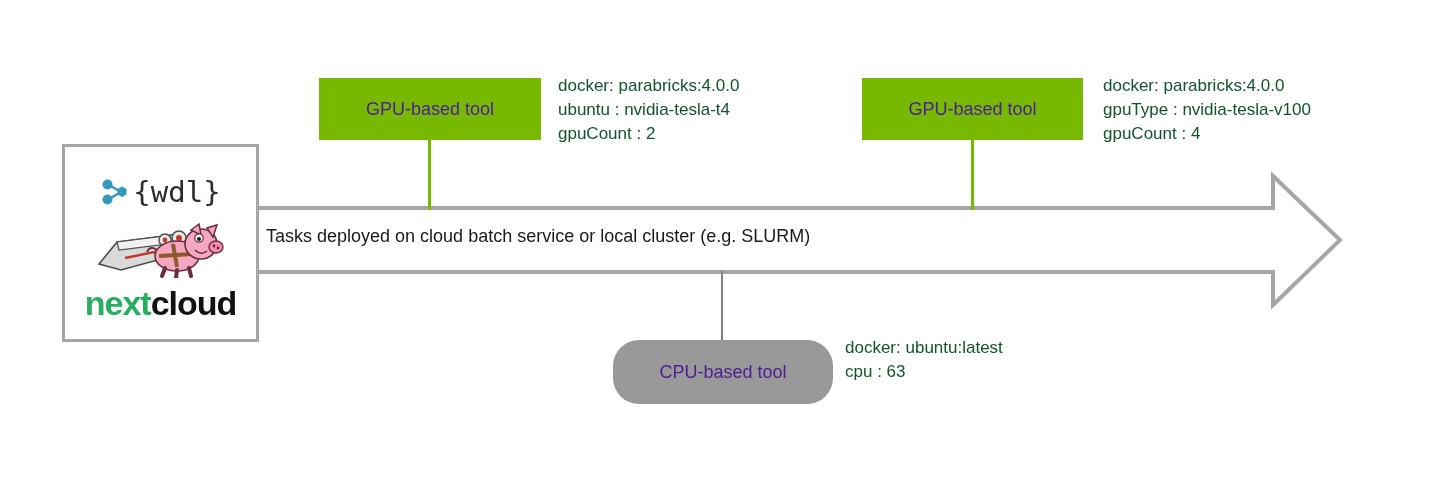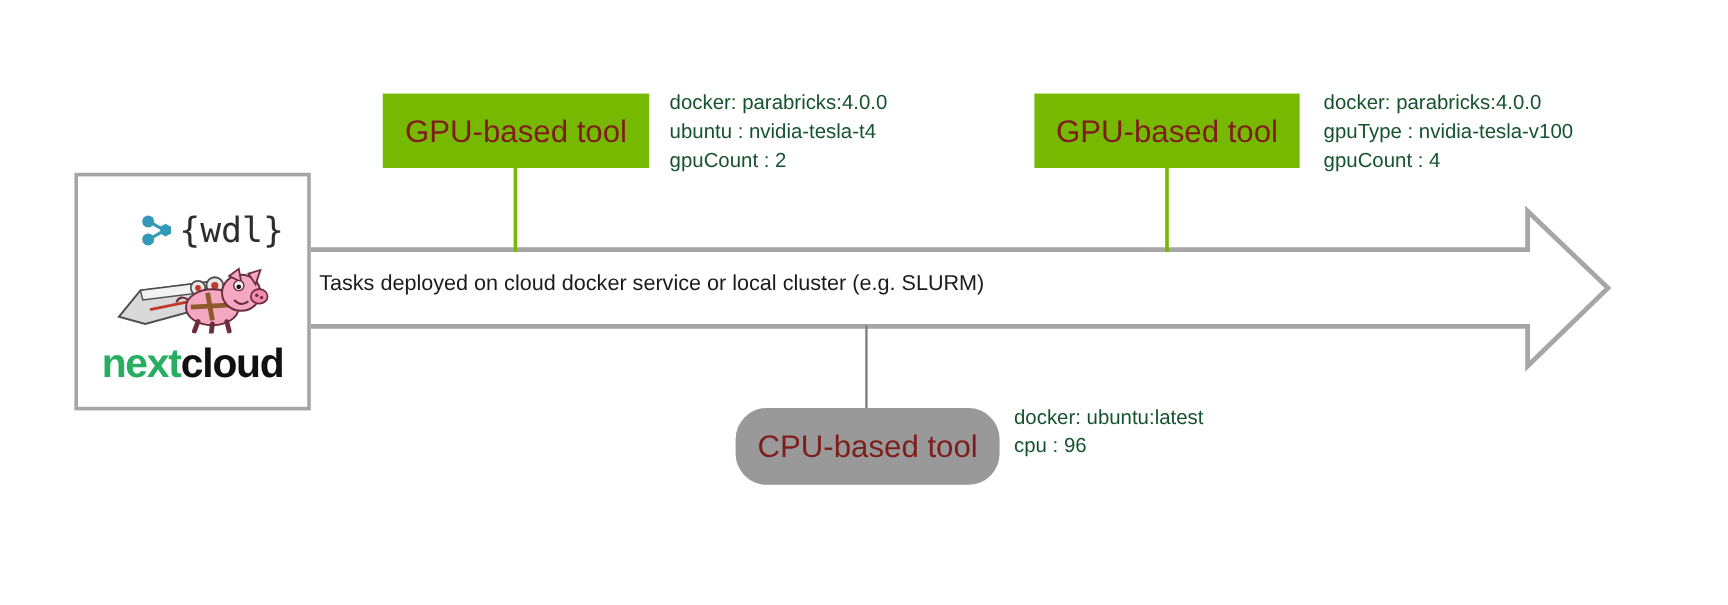--- a/index.html
+++ b/index.html
@@ -33,21 +33,20 @@
   #wdl-logo {
     position: absolute;
     left: 0;
     top: 22px;
     width: 100%;
     height: 46px;
     display: flex;
     align-items: center;
     justify-content: center;
     gap: 3px;
-    padding-left: 16px;
   }
   #wdl-word {
     font-family: "DejaVu Sans Mono", monospace;
     font-size: 29px;
     letter-spacing: 0px;
     color: #2d2d2d;
     line-height: 1;
   }
   #snakemake-logo {
     position: absolute;
@@ -99,22 +98,22 @@
     white-space: nowrap;
     z-index: 3;
   }
 
   
   .task-box {
     position: absolute;
     display: flex;
     align-items: center;
     justify-content: center;
-    color: #7f1d1d;
-    font-size: 26px;
+    color: #4c1d95;
+    font-size: 18px;
     z-index: 4;
     text-align: center;
   }
   .task-box.gpu { background: #76b900; }
   .task-box.cpu { background: #999999; border-radius: 26px; }
 
   #gpu-box-1 { left: 319px; top: 78px;  width: 222px; height: 62px; }
   #gpu-box-2 { left: 862px; top: 78px;  width: 221px; height: 62px; }
   #cpu-box-1 { left: 613px; top: 340px; width: 220px; height: 64px; }
 
@@ -145,21 +144,21 @@
 </style>
 </head>
 <body>
 
 <div id="canvas">
 
   <svg id="arrow-svg" width="1100" height="150" viewBox="0 0 1100 150">
     <polyline points="8,40 1023,40 1023,8 1090,72 1023,137 1023,104 8,104" fill="none" stroke="#a6a6a6" stroke-width="4" stroke-linejoin="miter" stroke-linecap="square"></polyline>
   </svg>
 
-  <div id="arrow-label">Tasks deployed on cloud docker service or local cluster (e.g. SLURM)</div>
+  <div id="arrow-label">Tasks deployed on cloud batch service or local cluster (e.g. SLURM)</div>
 
   <div id="logo-box">
 
     <div id="wdl-logo">
       <svg width="30" height="30" viewBox="0 0 30 30">
         <line x1="9" y1="8" x2="21" y2="15" stroke="#3498b8" stroke-width="2.5"></line>
         <line x1="9" y1="22" x2="21" y2="15" stroke="#3498b8" stroke-width="2.5"></line>
         <circle cx="7.5" cy="7.5" r="5" fill="#3498b8"></circle>
         <circle cx="7.5" cy="22.5" r="5" fill="#3498b8"></circle>
         <polygon points="22,9.5 26.5,12 26.5,17.5 22,20 17.5,17.5 17.5,12" fill="#3498b8"></polygon>
@@ -224,16 +223,16 @@
   </div>
 
   <div class="spec-block" id="spec-gpu-2">
     <div>docker: parabricks:4.0.0</div>
     <div>gpuType : nvidia-tesla-v100</div>
     <div>gpuCount : 4</div>
   </div>
 
   <div class="spec-block" id="spec-cpu-1">
     <div>docker: ubuntu:latest</div>
-    <div>cpu : 96</div>
+    <div>cpu : 63</div>
   </div>
 
 </div>
 
 </body></html>

